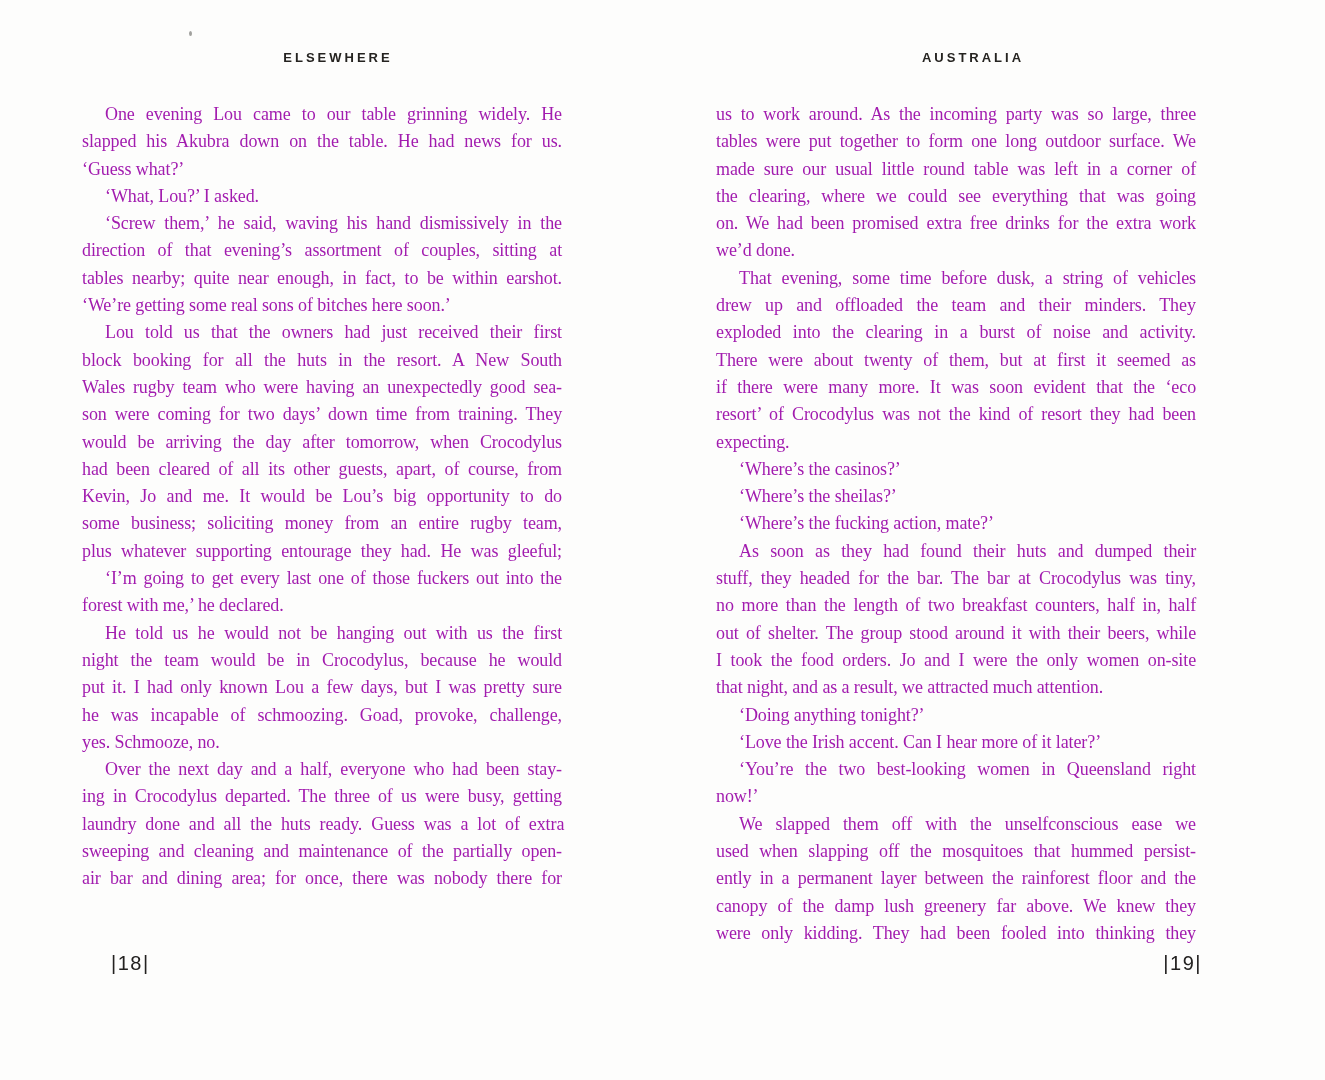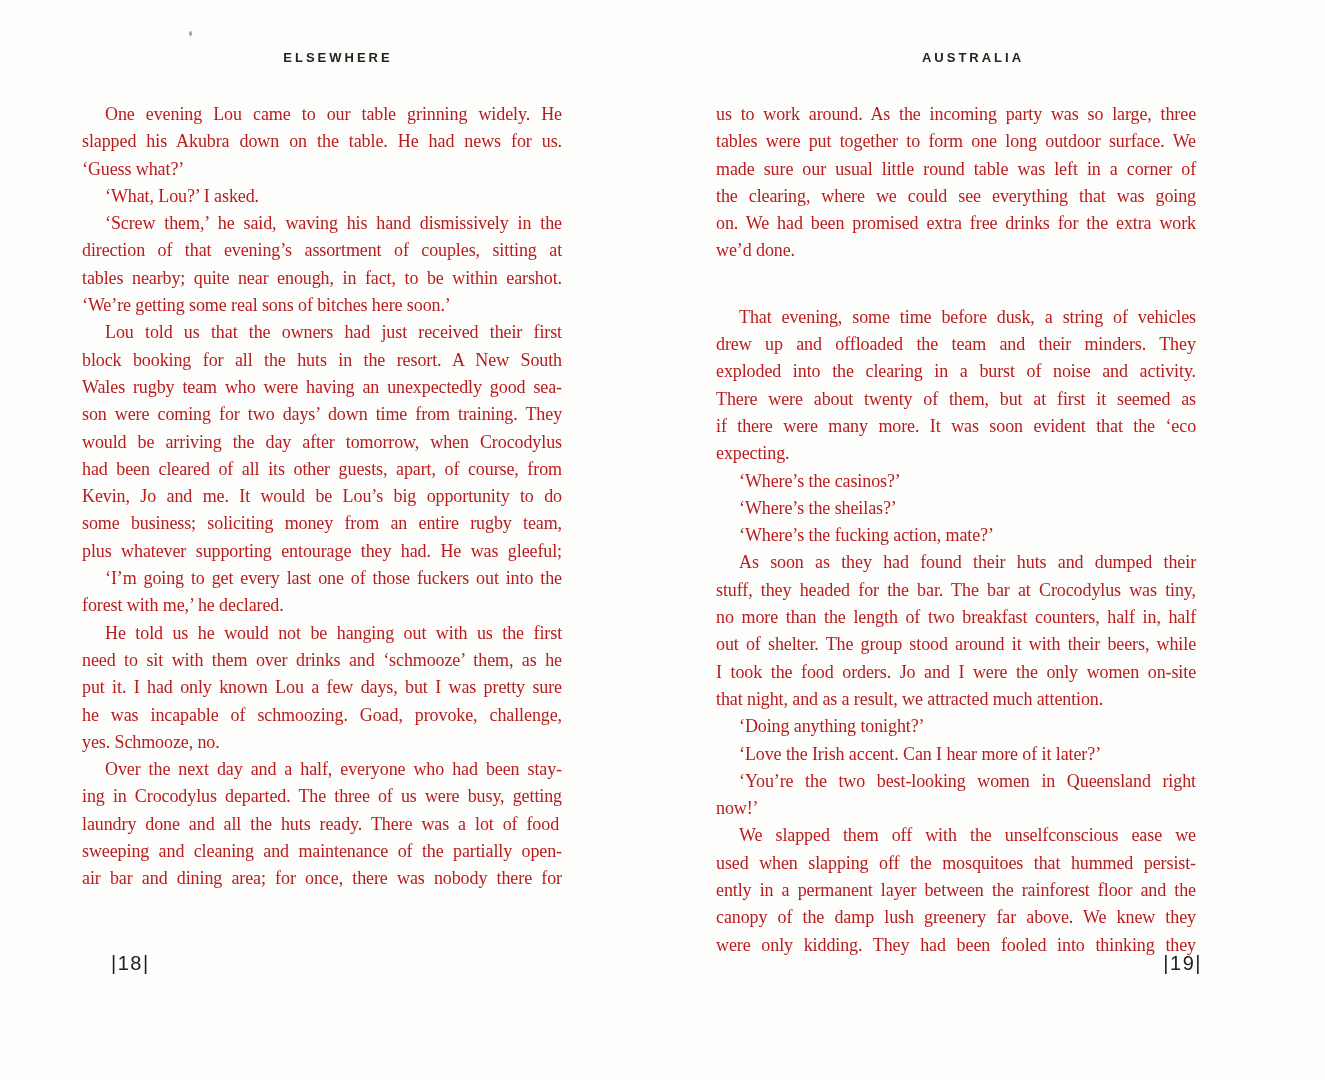--- a/index.html
+++ b/index.html
@@ -30,21 +30,21 @@
     letter-spacing: 3px;
     color: #252320;
   }
   .text-column {
     position: absolute;
     top: 101px;
     width: 480px;
     font-size: 18px;
     line-height: 27.3px;
     letter-spacing: -0.1px;
-    color: #b91c1c;
+    color: #a21caf;
   }
   .line {
     height: 27.3px;
     white-space: nowrap;
   }
   .line.indent {
     text-indent: 23px;
   }
   .page-number {
     position: absolute;
@@ -94,47 +94,48 @@
         <div class="line fit" style="word-spacing: 3.54px;"><span>Wales rugby team who were having an unexpectedly good sea-</span></div>
         <div class="line fit" style="word-spacing: 3.72px;"><span>son were coming for two days’ down time from training. They</span></div>
         <div class="line fit" style="word-spacing: 6.68px;"><span>would be arriving the day after tomorrow, when Crocodylus</span></div>
         <div class="line fit" style="word-spacing: 4.23px;"><span>had been cleared of all its other guests, apart, of course, from</span></div>
         <div class="line fit" style="word-spacing: 6.02px;"><span>Kevin, Jo and me. It would be Lou’s big opportunity to do</span></div>
         <div class="line fit" style="word-spacing: 6.92px;"><span>some business; soliciting money from an entire rugby team,</span></div>
         <div class="line fit" style="word-spacing: 5.08px;"><span>plus whatever supporting entourage they had. He was gleeful;</span></div>
         <div class="line indent fit" style="word-spacing: 2.52px;"><span>‘I’m going to get every last one of those fuckers out into the</span></div>
         <div class="line"><span>forest with me,’ he declared.</span></div>
         <div class="line indent fit" style="word-spacing: 5.14px;"><span>He told us he would not be hanging out with us the first</span></div>
-        <div class="line fit" style="word-spacing: 4.13px;"><span>need to sit with them over drinks and ‘schmooze’ them, as he</span></div>
+        <div class="line fit" style="word-spacing: 7.62px;"><span>night the team would be in Crocodylus, because he would</span></div>
         <div class="line fit" style="word-spacing: 3.02px;"><span>put it. I had only known Lou a few days, but I was pretty sure</span></div>
         <div class="line fit" style="word-spacing: 7.62px;"><span>he was incapable of schmoozing. Goad, provoke, challenge,</span></div>
         <div class="line"><span>yes. Schmooze, no.</span></div>
         <div class="line indent fit" style="word-spacing: 3.62px; text-align: center;"><span>Over the next day and a half, everyone who had been stay-</span></div>
         <div class="line fit" style="word-spacing: 3.78px;"><span>ing in Crocodylus departed. The three of us were busy, getting</span></div>
-        <div class="line fit" style="word-spacing: 4.6px;"><span>laundry done and all the huts ready. There was a lot of food</span></div>
+        <div class="line fit" style="word-spacing: 4.6px;"><span>laundry done and all the huts ready. Guess was a lot of extra</span></div>
         <div class="line fit" style="word-spacing: 5.02px;"><span>sweeping and cleaning and maintenance of the partially open-</span></div>
         <div class="line fit" style="word-spacing: 4.84px;"><span>air bar and dining area; for once, there was nobody there for</span></div>
       </div>
     <div class="page-number left-num">|18|</div>
   </div>
 
   <div>
     <div class="running-header" style="left:733px;">AUSTRALIA</div>
     <div class="text-column" style="left:716px;">
         <div class="line fit" style="word-spacing: 4.45px;"><span>us to work around. As the incoming party was so large, three</span></div>
         <div class="line fit" style="word-spacing: 3.95px;"><span>tables were put together to form one long outdoor surface. We</span></div>
         <div class="line fit" style="word-spacing: 4.7px;"><span>made sure our usual little round table was left in a corner of</span></div>
         <div class="line fit" style="word-spacing: 6.66px; text-align: right;"><span>the clearing, where we could see everything that was going</span></div>
         <div class="line fit" style="word-spacing: 3.55px;"><span>on. We had been promised extra free drinks for the extra work</span></div>
         <div class="line"><span>we’d done.</span></div>
-        <div class="line indent fit" style="word-spacing: 5.59px; margin-top: 39px;"><span>That evening, some time before dusk, a string of vehicles</span></div>
+        <div class="line indent fit" style="word-spacing: 5.59px;"><span>That evening, some time before dusk, a string of vehicles</span></div>
         <div class="line fit" style="word-spacing: 9px;"><span>drew up and offloaded the team and their minders. They</span></div>
         <div class="line fit" style="word-spacing: 7.28px;"><span>exploded into the clearing in a burst of noise and activity.</span></div>
         <div class="line fit" style="word-spacing: 6.45px;"><span>There were about twenty of them, but at first it seemed as</span></div>
         <div class="line fit" style="word-spacing: 6.09px;"><span>if there were many more. It was soon evident that the ‘eco</span></div>
+        <div class="line fit" style="word-spacing: 3.74px;"><span>resort’ of Crocodylus was not the kind of resort they had been</span></div>
         <div class="line"><span>expecting.</span></div>
         <div class="line indent"><span>‘Where’s the casinos?’</span></div>
         <div class="line indent"><span>‘Where’s the sheilas?’</span></div>
         <div class="line indent"><span>‘Where’s the fucking action, mate?’</span></div>
         <div class="line indent fit" style="word-spacing: 6.94px;"><span>As soon as they had found their huts and dumped their</span></div>
         <div class="line fit" style="word-spacing: 3.84px;"><span>stuff, they headed for the bar. The bar at Crocodylus was tiny,</span></div>
         <div class="line fit" style="word-spacing: 3.28px;"><span>no more than the length of two breakfast counters, half in, half</span></div>
         <div class="line fit" style="word-spacing: 2.86px;"><span>out of shelter. The group stood around it with their beers, while</span></div>
         <div class="line fit" style="word-spacing: 4.22px;"><span>I took the food orders. Jo and I were the only women on-site</span></div>
         <div class="line"><span>that night, and as a result, we attracted much attention.</span></div>

